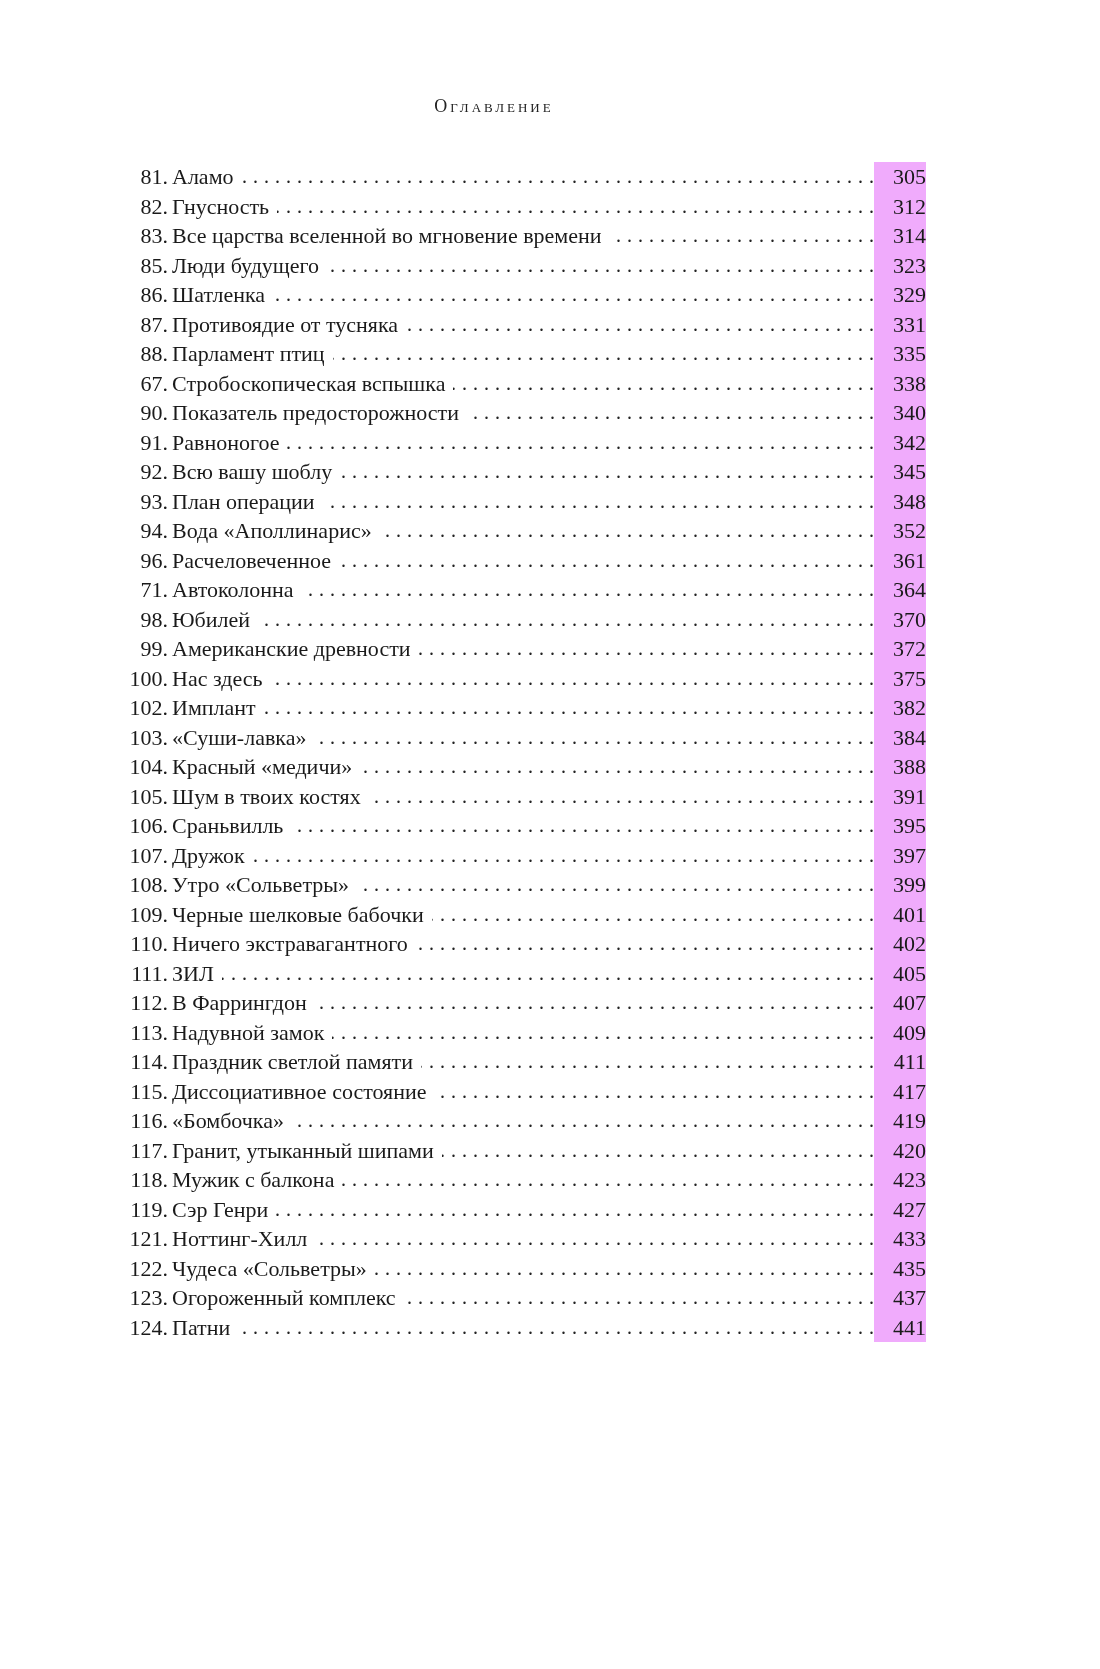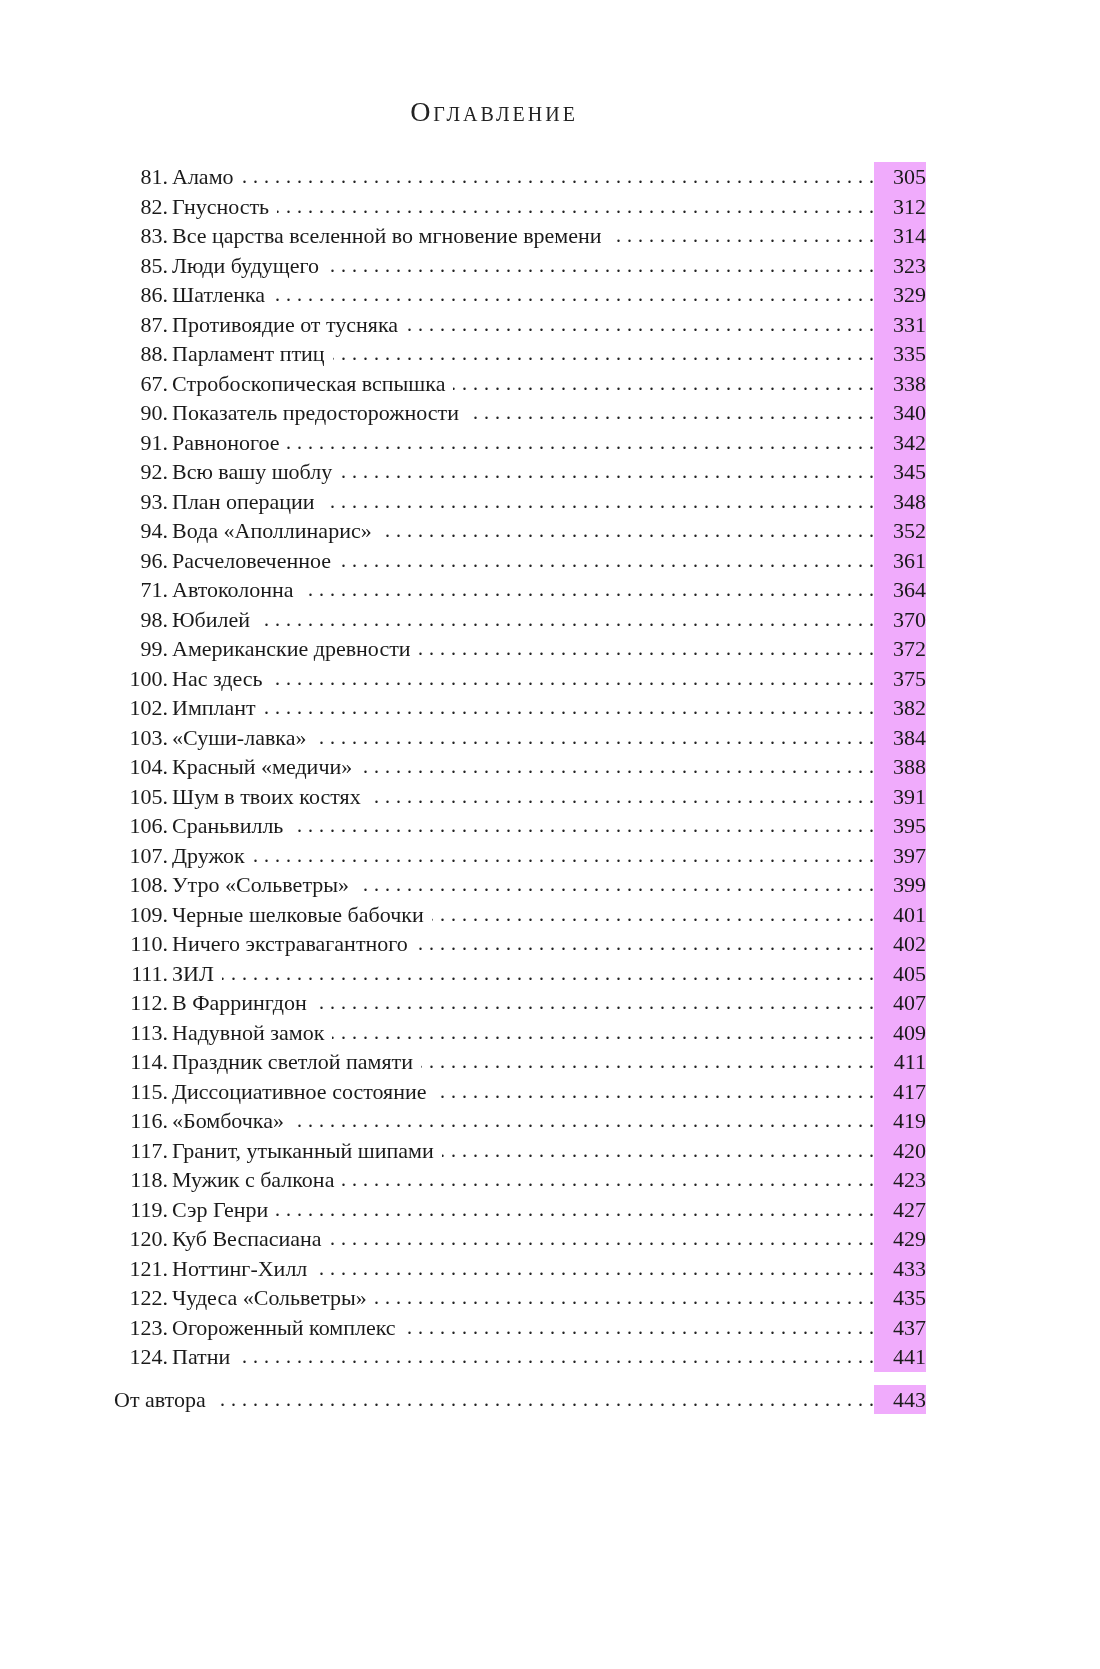--- a/index.html
+++ b/index.html
@@ -14,21 +14,21 @@
       overflow: hidden;
       color: #1a1a1a;
       font-family: "Liberation Serif", "DejaVu Serif", serif;
     }
     .page-header {
       position: absolute;
       top: 96px;
       left: 0;
       width: 988px;
       text-align: center;
-      font-size: 28px;
+      font-size: 18px;
       letter-spacing: 3px;
       font-variant: small-caps;
       color: #222;
     }
     .toc {
       position: absolute;
       top: 162px;
       left: 124px;
       width: 802px;
     }
@@ -374,28 +374,20 @@
     </div>
     <div class="toc-row">
       <span class="toc-num">119.</span>
       <div class="toc-title-wrap">
         <span class="toc-title">Сэр Генри</span>
         <span class="toc-leader"></span>
         <span class="toc-page">427</span>
       </div>
     </div>
     <div class="toc-row">
-      <span class="toc-num">120.</span>
-      <div class="toc-title-wrap">
-        <span class="toc-title">Куб Веспасиана</span>
-        <span class="toc-leader"></span>
-        <span class="toc-page">429</span>
-      </div>
-    </div>
-    <div class="toc-row">
       <span class="toc-num">121.</span>
       <div class="toc-title-wrap">
         <span class="toc-title">Ноттинг-Хилл</span>
         <span class="toc-leader"></span>
         <span class="toc-page">433</span>
       </div>
     </div>
     <div class="toc-row">
       <span class="toc-num">122.</span>
       <div class="toc-title-wrap">
@@ -414,20 +406,13 @@
     </div>
     <div class="toc-row">
       <span class="toc-num">124.</span>
       <div class="toc-title-wrap">
         <span class="toc-title">Патни</span>
         <span class="toc-leader"></span>
         <span class="toc-page">441</span>
       </div>
     </div>
     <div class="toc-spacer"></div>
-    <div class="toc-row afterword">
-      <div class="toc-title-wrap">
-        <span class="toc-title">От автора</span>
-        <span class="toc-leader"></span>
-        <span class="toc-page">443</span>
-      </div>
-    </div>
   </div>
 
 </body></html>

